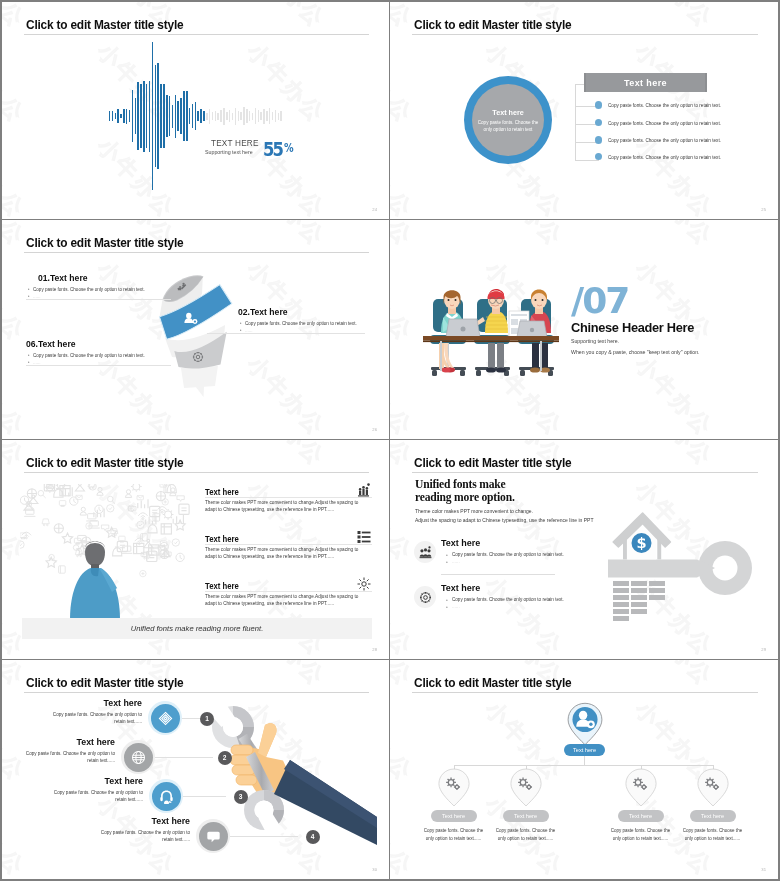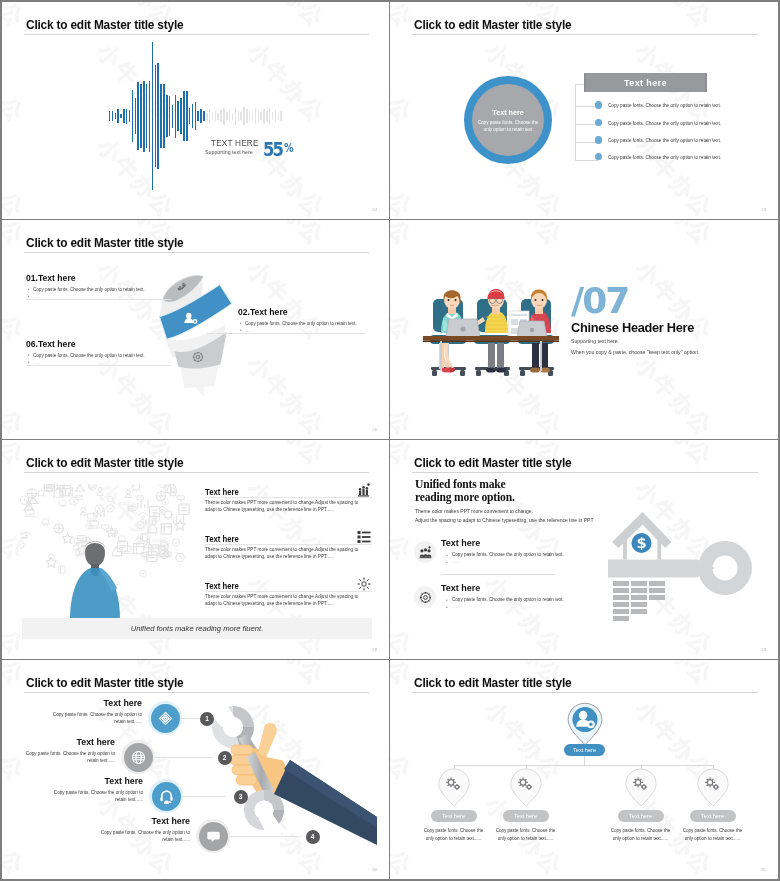--- a/index.html
+++ b/index.html
@@ -255,21 +255,21 @@
             <path d="M-6 0 h1.7"></path>
             <path d="M6 0 h-1.7"></path>
             <path d="M-4.2 -4.2 l1.2 1.2"></path>
             <path d="M4.2 4.2 l-1.2 -1.2"></path>
             <path d="M-4.2 4.2 l1.2 -1.2"></path>
             <path d="M4.2 -4.2 l-1.2 1.2"></path>
           </g>
       </g>
     </svg>
 
-    <div class="s3-h" style="left:24px;top:52.5px">01.Text here</div>
+    <div class="s3-h" style="left:36px;top:52.5px">01.Text here</div>
     <div class="s3-b" style="left:30.8px;top:66.2px">Copy paste fonts. Choose the only option to retain text.</div>
     <div class="s3-b" style="left:30.8px;top:73.3px;color:#cfcfcf">......</div>
     <div class="s3-rule" style="left:24px;top:79.3px;width:145px"></div>
 
     <div class="s3-h" style="left:236px;top:86.5px">02.Text here</div>
     <div class="s3-b" style="left:242.8px;top:100.2px">Copy paste fonts. Choose the only option to retain text.</div>
     <div class="s3-b" style="left:242.8px;top:107.3px;color:#cfcfcf">......</div>
     <div class="s3-rule" style="left:205px;top:113.3px;width:158px"></div>
 
     <div class="s3-h" style="left:24px;top:118.5px">06.Text here</div>

